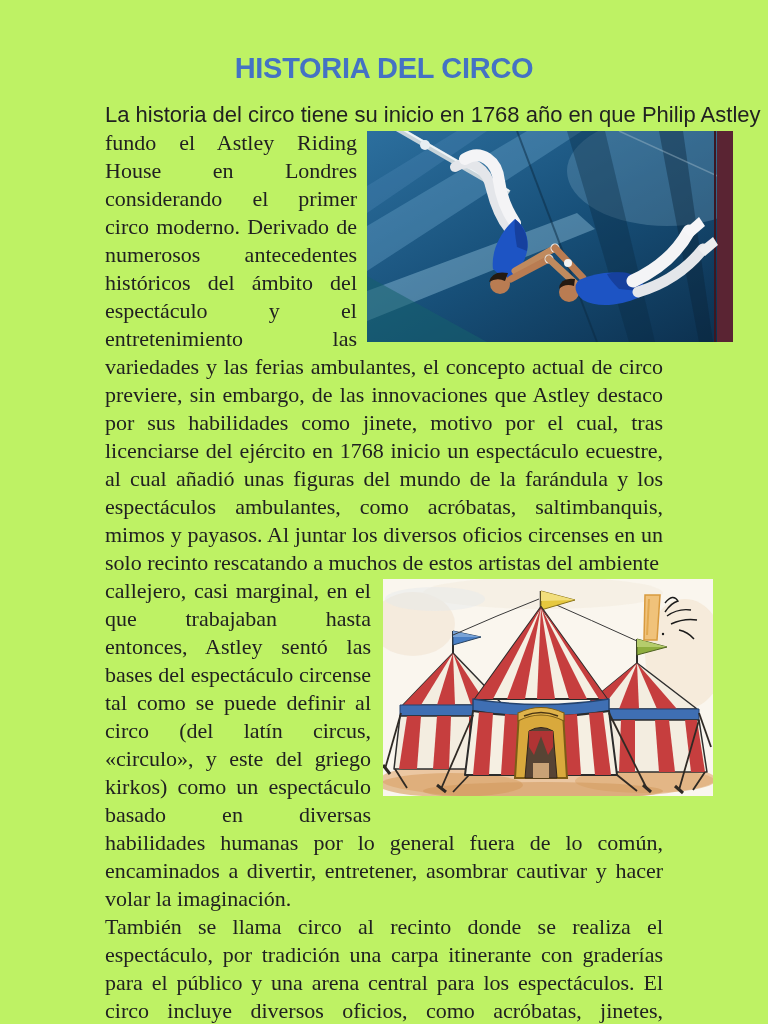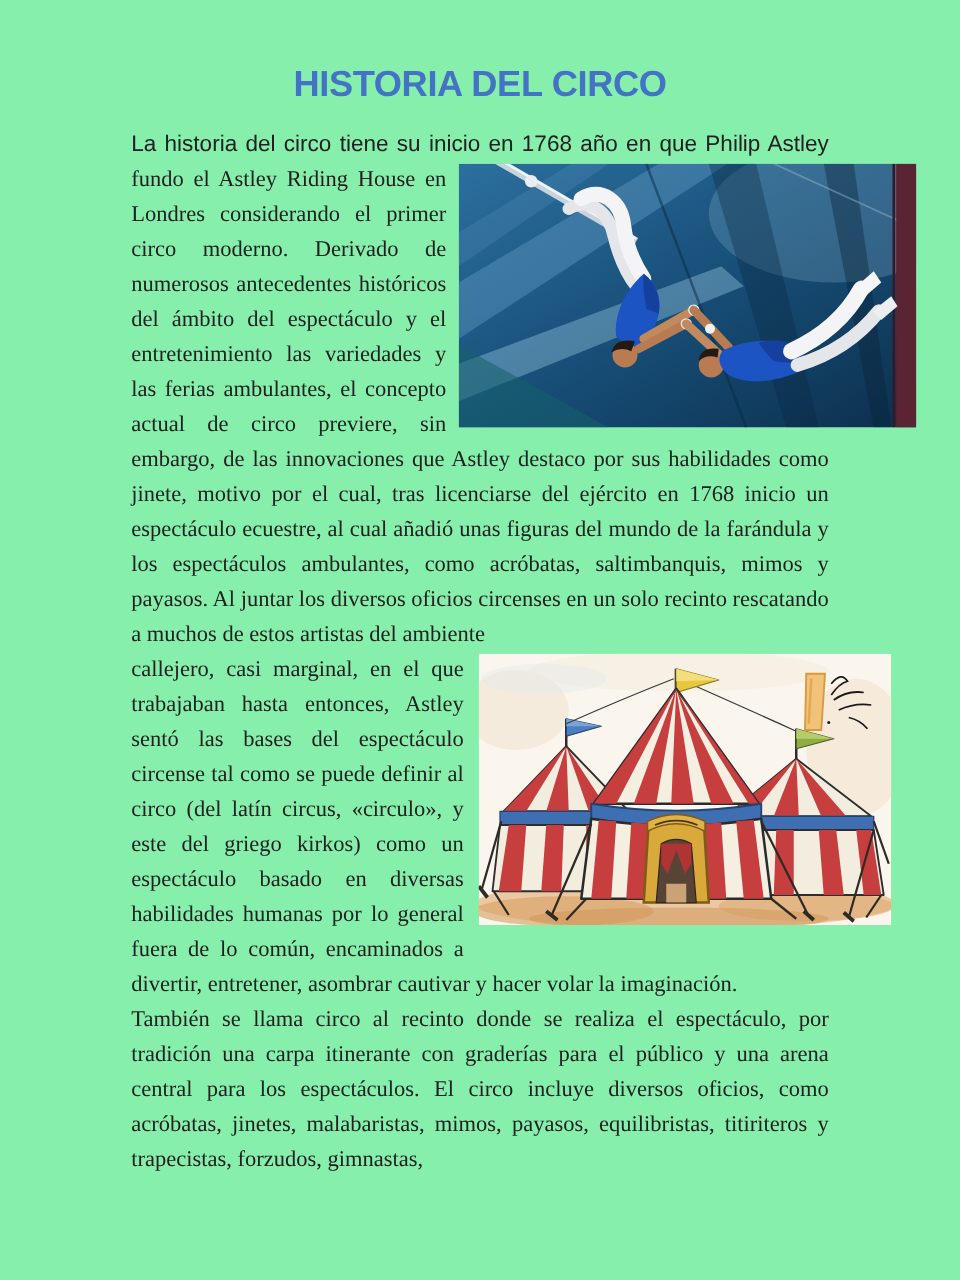--- a/index.html
+++ b/index.html
@@ -1,35 +1,35 @@
 <!DOCTYPE html>
 <html><head>
 <meta charset="utf-8">
 <style>
   html,body{margin:0;padding:0;background:#ffffff;}
   .page{
     position:relative;
     width:768px;height:1024px;
-    background:#86efac;
+    background:#bef264;
     overflow:hidden;
     font-family:"Liberation Sans",sans-serif;
   }
   .title{
     margin:0;
     padding-top:52px;
     padding-bottom:16px;
     text-align:center;
     font-size:29px;
     font-weight:700;
     letter-spacing:-0.3px;
     color:#4472C4;
   }
   .content{margin:0 105px;width:558px;}
   .bodytext{
-    font-size:18px;
+    font-size:22px;
     line-height:28px;
     color:#212121;
     text-align:justify;
     margin:0;
   }
   .first-line{
     text-align:justify;
     text-align-last:justify;
     white-space:nowrap;
   }

